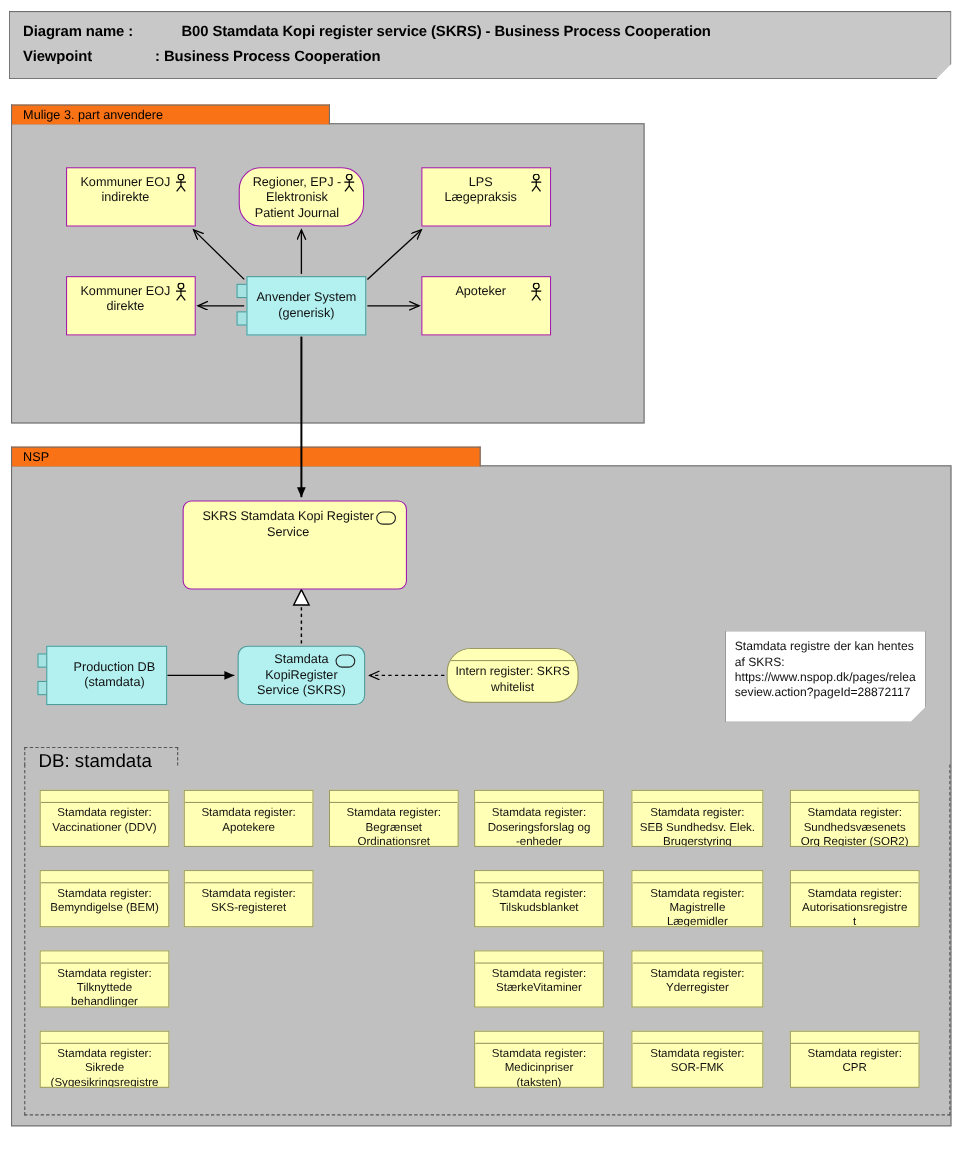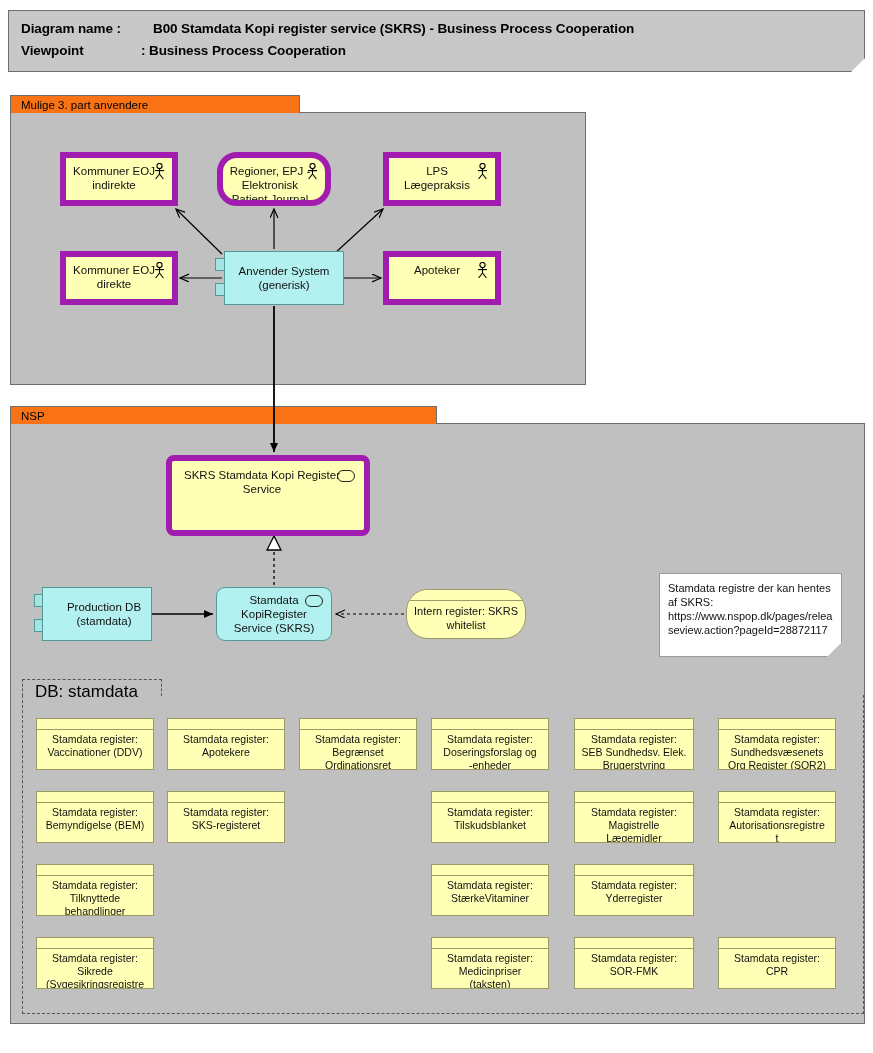--- a/index.html
+++ b/index.html
@@ -36,21 +36,21 @@
     position: absolute;
     font-size: 13.5px;
     font-weight: bold;
     white-space: pre;
     color: #000;
     letter-spacing: -0.1px;
   }
   #title-line-1 { left: 12px; top: 10px; }
   #title-line-2 { left: 12px; top: 32px; }
   .title-key { display: inline-block; }
-  .title-key.k1 { width: 132px; }
+  .title-key.k1 { width: 144px; }
   .title-key.k2 { width: 120px; }
 
   
   .group-tab {
     background: #f97316;
     border: 1px solid #6e6e6e;
     border-bottom: none;
     font-size: 11.5px;
     color: #000;
     padding: 3px 0 0 10px;
@@ -78,21 +78,21 @@
   #db-body-wide {
     left: 22px; top: 695px; width: 842px; height: 319px;
     border: 1px dashed #555;
     border-top: none;
     background: transparent;
   }
 
   
   .ybox {
     background: #ffffb5;
-    border: 6px solid #a21caf;
+    border: 1px solid #a21caf;
     font-size: 11.5px;
     line-height: 14px;
     text-align: center;
     color: #111;
     display: flex;
     align-items: flex-start;
     justify-content: center;
     padding-top: 6px;
     box-sizing: border-box;
     overflow: hidden;
@@ -285,21 +285,21 @@
       <circle cx="6.5" cy="3" r="2.6" fill="none" stroke="#000" stroke-width="1.1"></circle>
       <line x1="6.5" y1="5.8" x2="6.5" y2="11" stroke="#000" stroke-width="1.1"></line>
       <line x1="2" y1="7.6" x2="11" y2="7.6" stroke="#000" stroke-width="1.1"></line>
       <line x1="6.5" y1="11" x2="2.6" y2="16" stroke="#000" stroke-width="1.1"></line>
       <line x1="6.5" y1="11" x2="10.4" y2="16" stroke="#000" stroke-width="1.1"></line>
     </svg>
   </div>
 
   <div class="abs comp-tab" style="left:215px; top:258px;"></div>
   <div class="abs comp-tab" style="left:215px; top:283px;"></div>
-  <div class="abs bbox" style="left:224px; top:251px; width:120px; height:54px;">
+  <div class="abs bbox" style="left:224px; top:251px; width:109px; height:54px;">
     <span style="white-space:pre-line;">Anvender System
 (generisk)</span>
   </div>
 
   <div class="abs ybox" style="left:166px; top:455px; width:204px; height:81px; border-radius:8px; padding-top:7px;">
     <span style="white-space:pre-line; padding:0 18px 0 6px;">SKRS Stamdata Kopi Register
 Service</span>
     <div class="iface-icon" style="right:9px; top:9px;"></div>
   </div>
 

